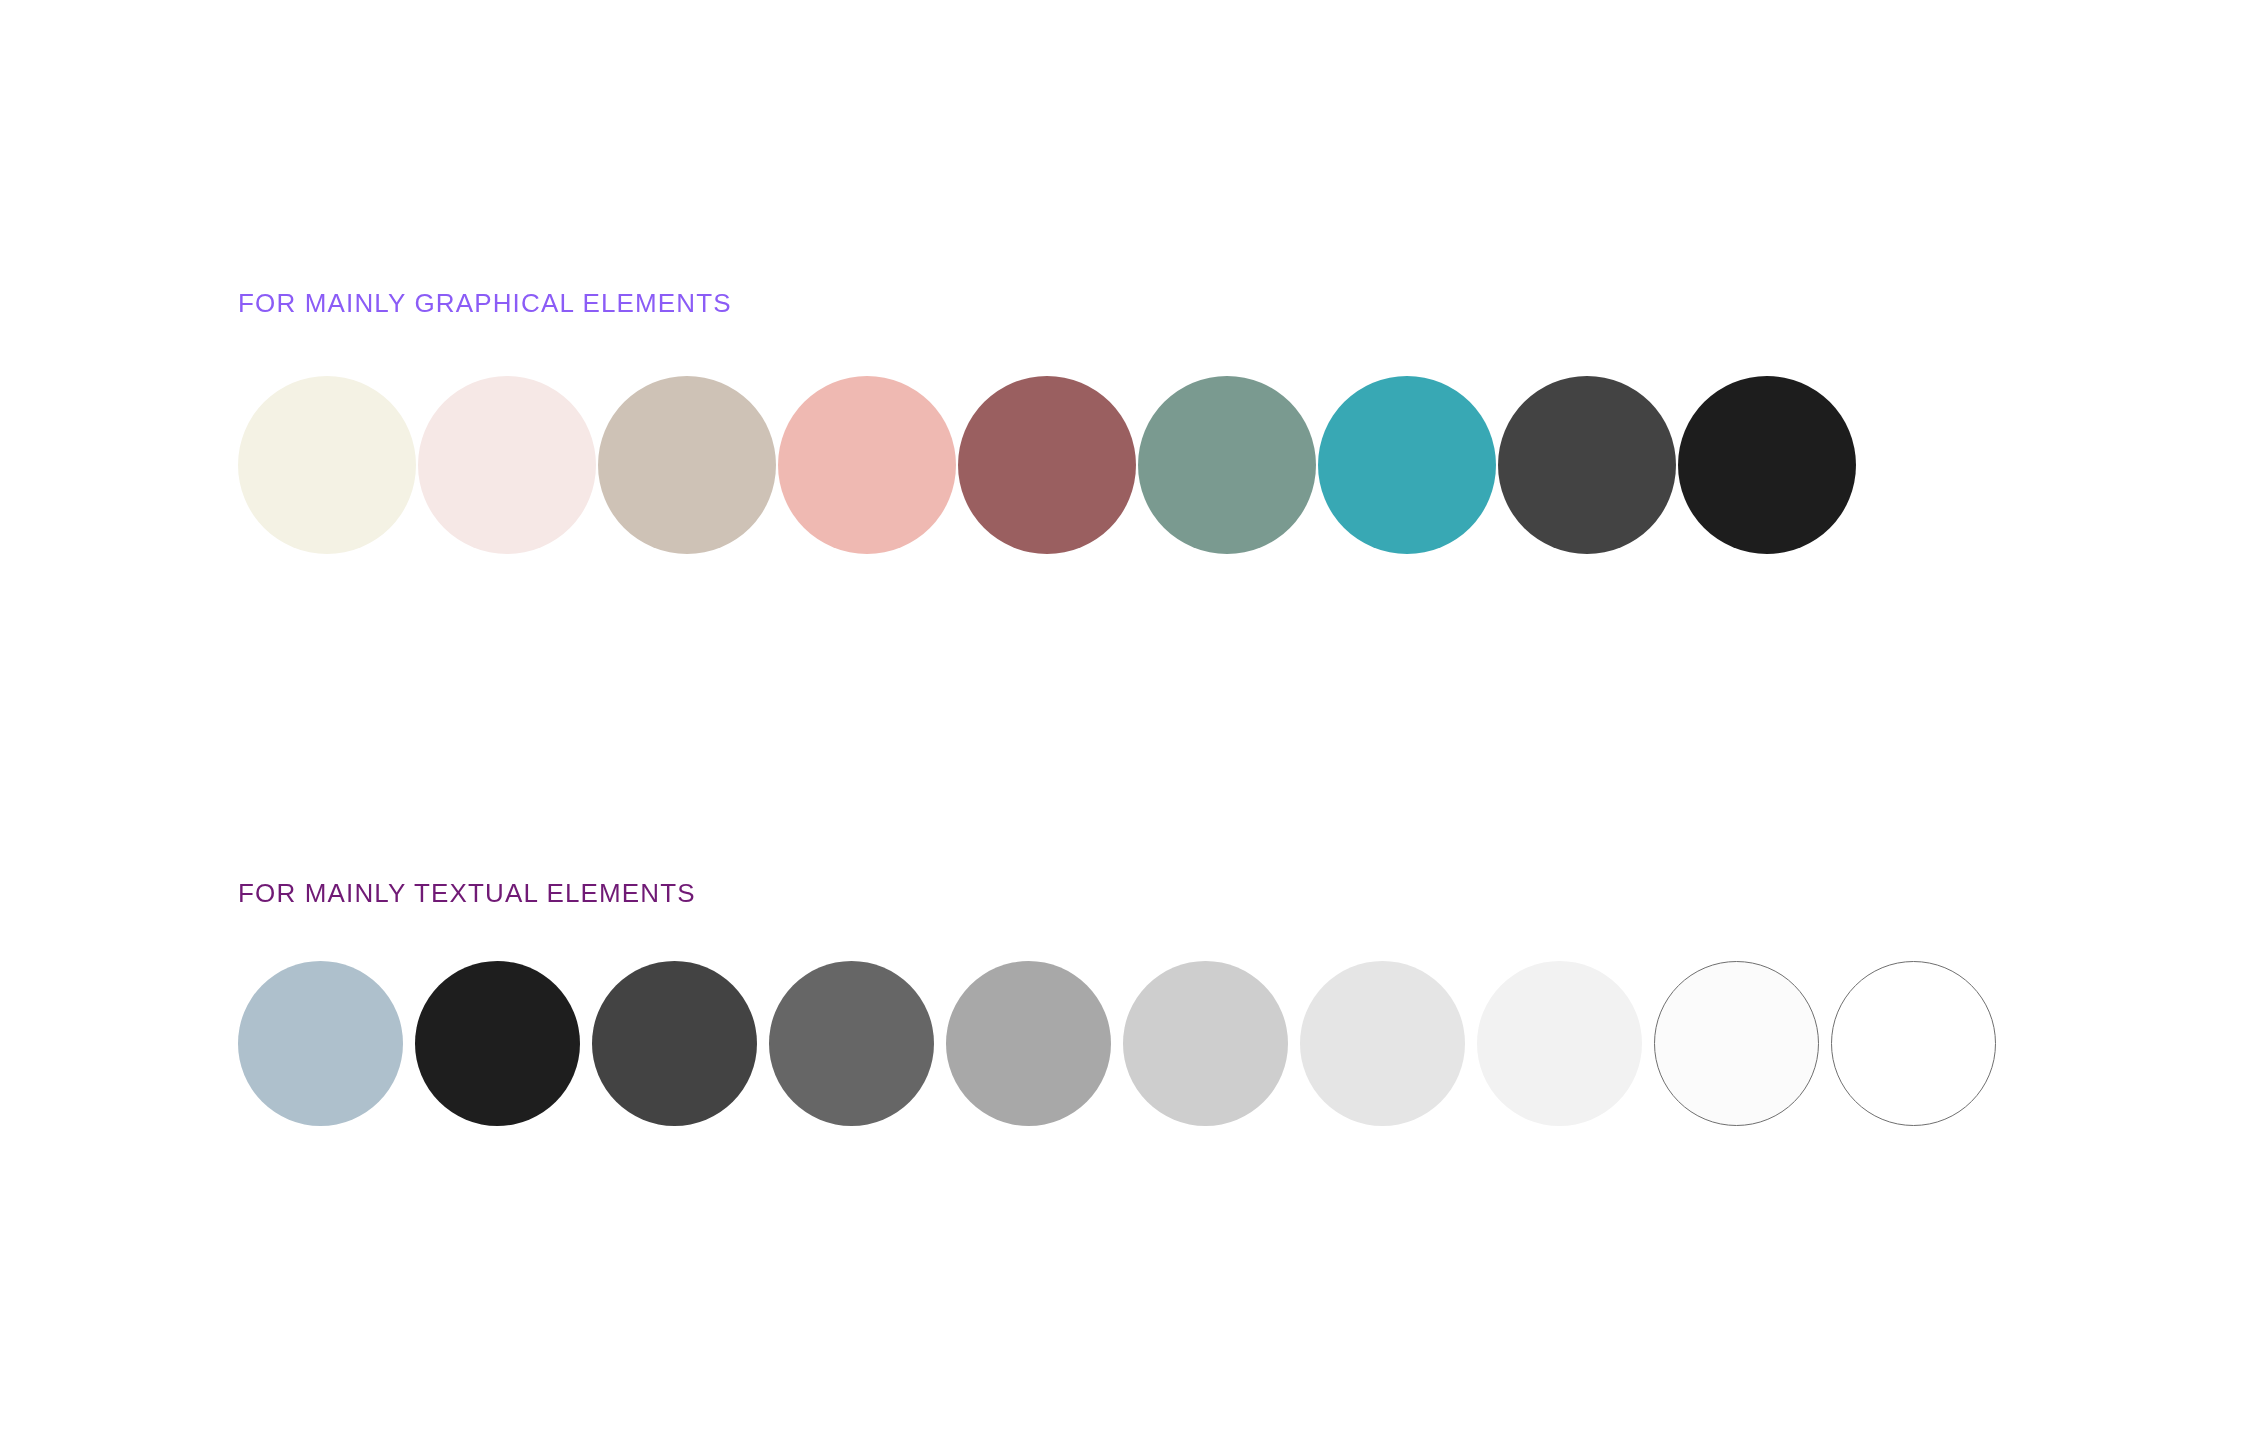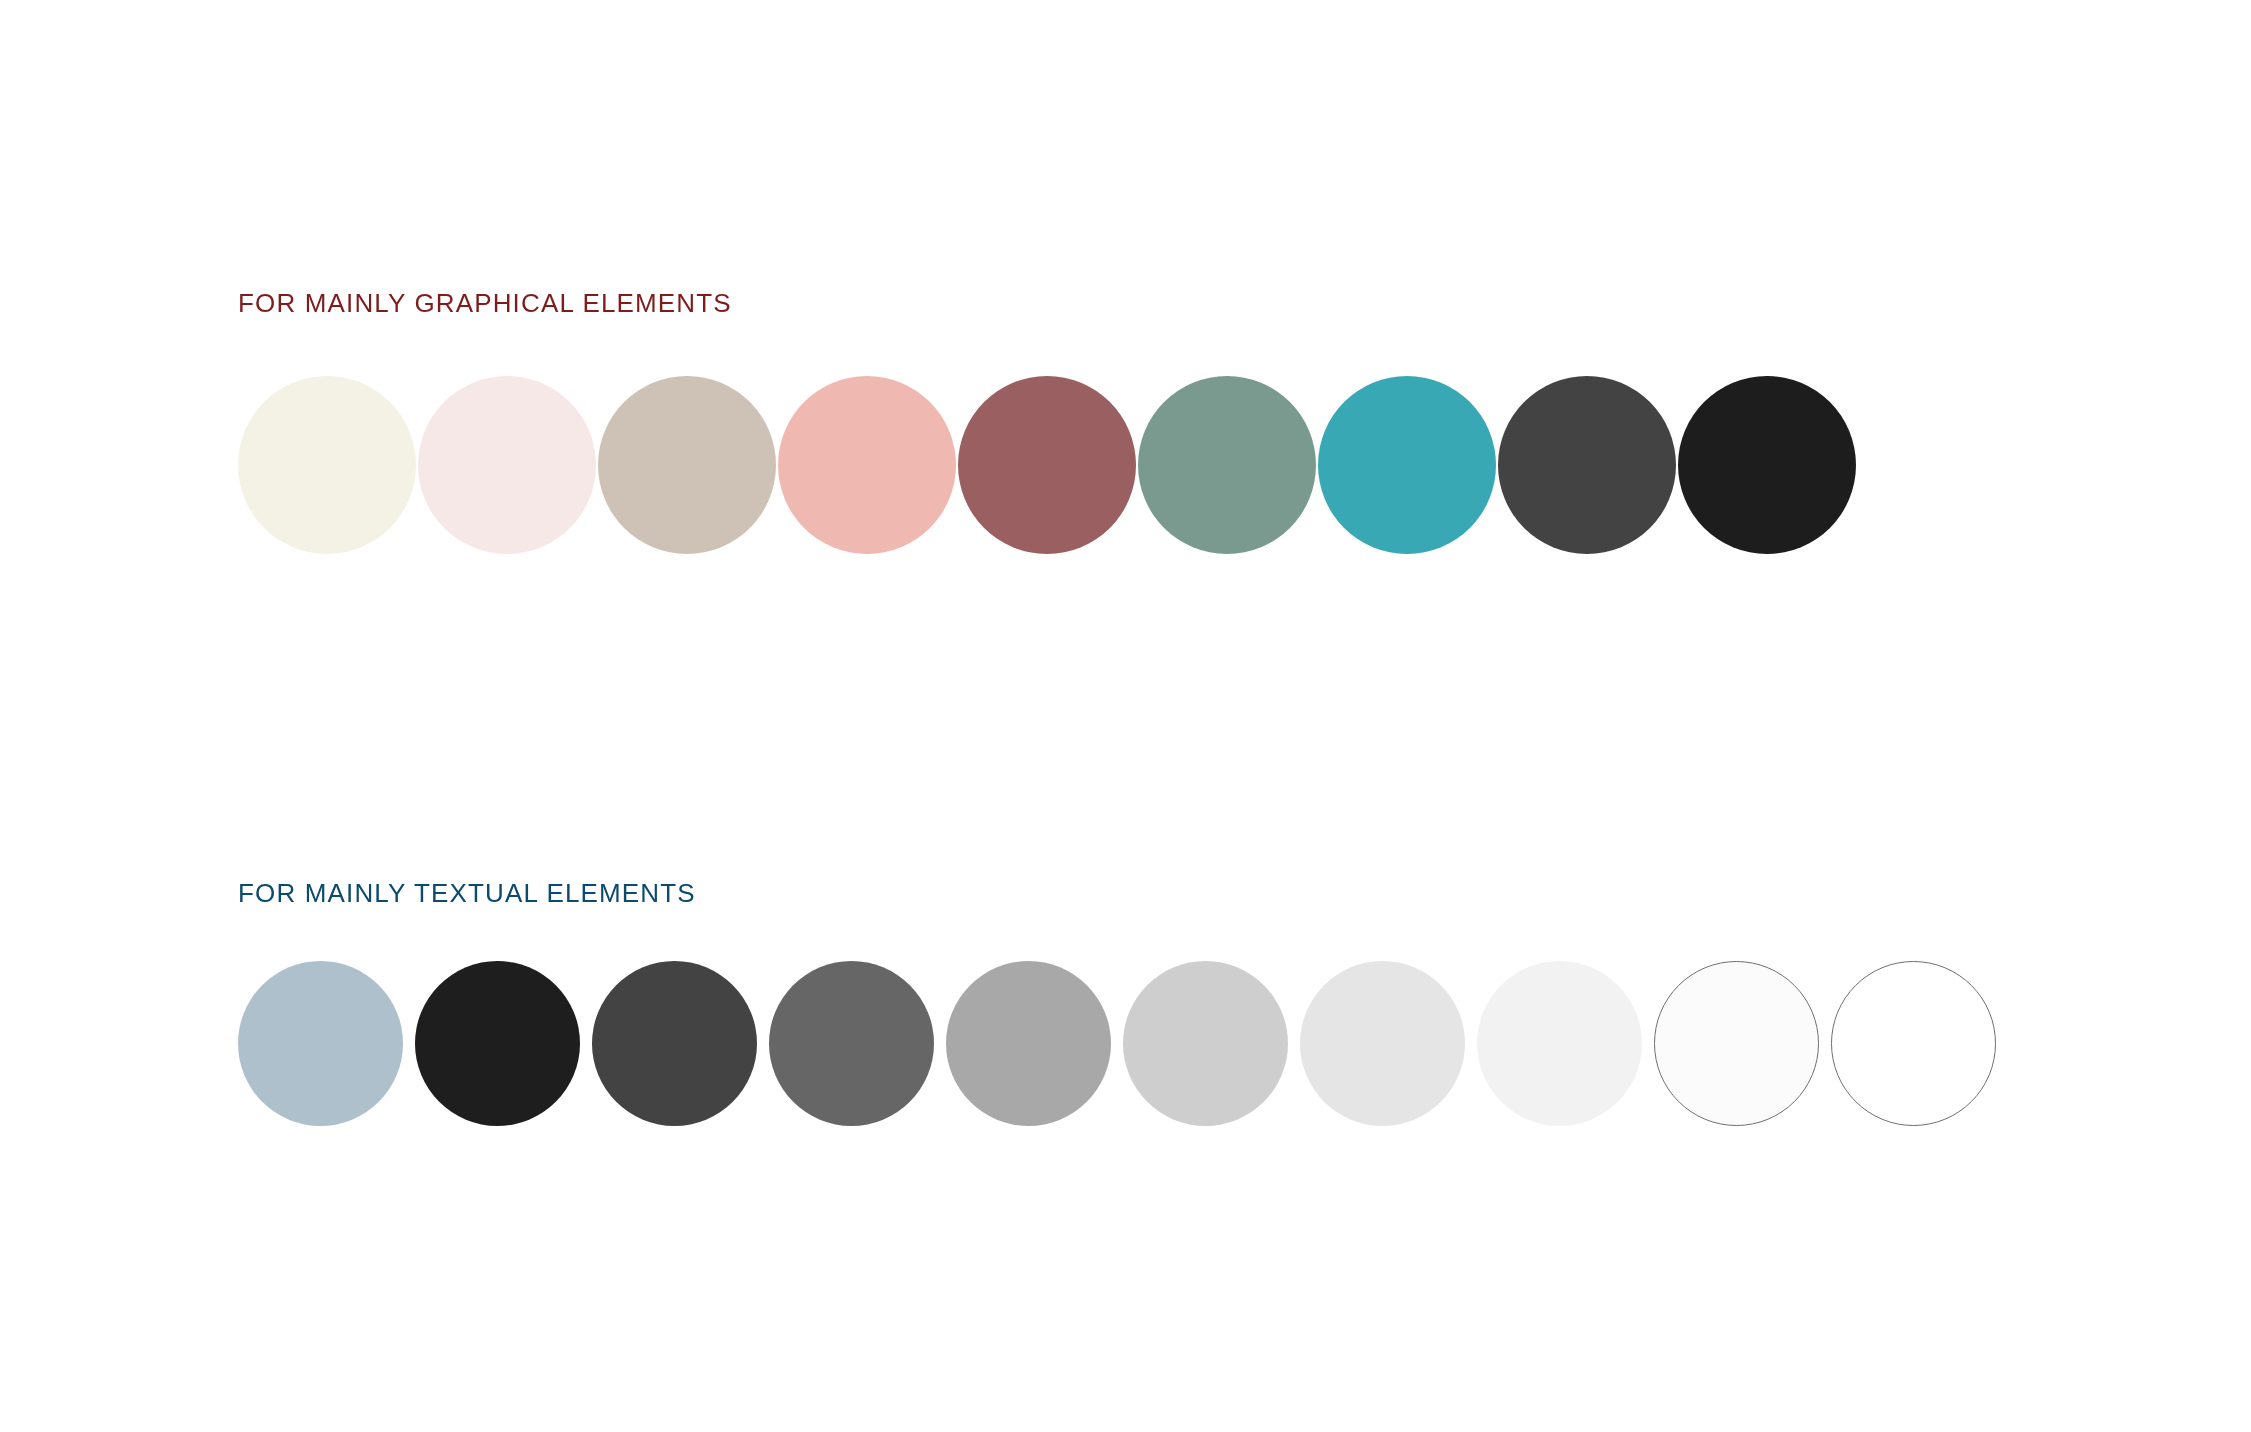--- a/index.html
+++ b/index.html
@@ -75,36 +75,36 @@
   .swatch.outlined {
     border: 1px solid #6f6f6f;
   }
 </style>
 </head>
 <body style="background: rgb(255, 255, 255);">
 
 <div class="page">
 
   <section class="section section-graphical">
-    <h2 class="section-heading" style="color: #7f1d1d;">FOR MAINLY GRAPHICAL ELEMENTS</h2>
+    <h2 class="section-heading" style="color: #8b5cf6;">FOR MAINLY GRAPHICAL ELEMENTS</h2>
     <div class="swatch-row">
         <div class="swatch" title="#F4F2E4" style="background: rgb(244, 242, 228);"></div>
         <div class="swatch" title="#F6E8E6" style="background: rgb(246, 232, 230);"></div>
         <div class="swatch" title="#CEC2B6" style="background: rgb(206, 194, 182);"></div>
         <div class="swatch" title="#EFB9B2" style="background: rgb(239, 185, 178);"></div>
         <div class="swatch" title="#9A5F60" style="background: rgb(154, 95, 96);"></div>
         <div class="swatch" title="#7A9A90" style="background: rgb(122, 154, 144);"></div>
         <div class="swatch" title="#38A8B4" style="background: rgb(56, 168, 180);"></div>
         <div class="swatch" title="#434343" style="background: rgb(67, 67, 67);"></div>
         <div class="swatch" title="#1D1D1D" style="background: rgb(29, 29, 29);"></div>
       </div>
   </section>
 
   <section class="section section-textual">
-    <h2 class="section-heading" style="color: #0c4a6e;">FOR MAINLY TEXTUAL ELEMENTS</h2>
+    <h2 class="section-heading" style="color: #701a75;">FOR MAINLY TEXTUAL ELEMENTS</h2>
     <div class="swatch-row">
         <div class="swatch" title="#AEC0CC" style="background: rgb(174, 192, 204);"></div>
         <div class="swatch" title="#1E1E1E" style="background: rgb(30, 30, 30);"></div>
         <div class="swatch" title="#434343" style="background: rgb(67, 67, 67);"></div>
         <div class="swatch" title="#666666" style="background: rgb(102, 102, 102);"></div>
         <div class="swatch" title="#A8A8A8" style="background: rgb(168, 168, 168);"></div>
         <div class="swatch" title="#CECECE" style="background: rgb(206, 206, 206);"></div>
         <div class="swatch" title="#E5E5E5" style="background: rgb(229, 229, 229);"></div>
         <div class="swatch" title="#F2F2F2" style="background: rgb(242, 242, 242);"></div>
         <div class="swatch outlined" title="#FBFBFB" style="background: rgb(251, 251, 251);"></div>

